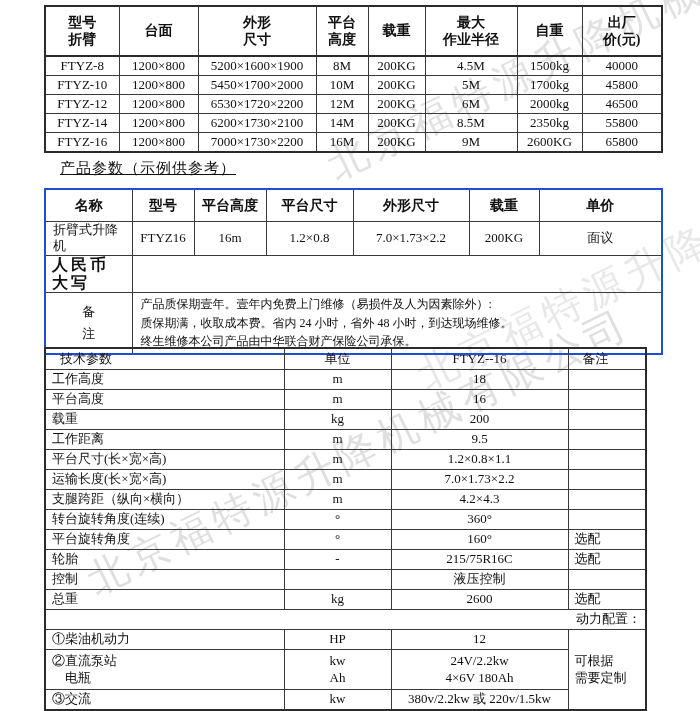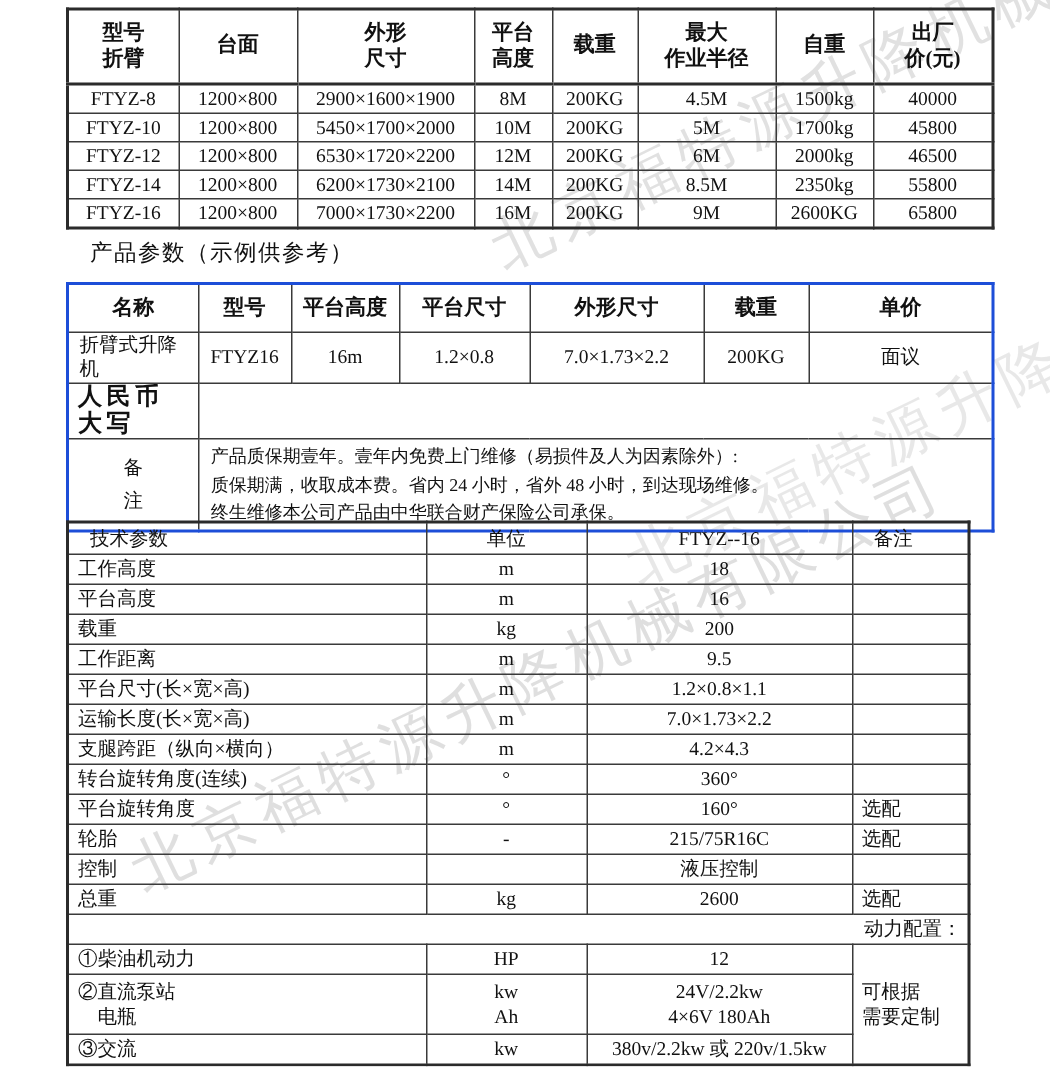--- a/index.html
+++ b/index.html
@@ -7,21 +7,21 @@
         font-family:"Liberation Serif","DejaVu Serif",serif;color:#111111;}
   table{border-collapse:collapse;table-layout:fixed;position:absolute;background:transparent;}
   td,th{border:1px solid #3a3a3a;padding:0 4px;overflow:hidden;font-weight:normal;
         text-align:center;vertical-align:middle;font-size:13px;line-height:1.25;}
   .pre{white-space:pre-line;}
   
   #t1{left:44px;top:5px;width:617px;border:2px solid #2b2b2b;}
   #t1 th{font-weight:bold;font-size:14px;height:48px;border-bottom:2px solid #2b2b2b;}
   #t1 td{height:18px;font-size:13px;}
   
-  .sec-title{position:absolute;left:60px;top:159px;font-size:15px;letter-spacing:1px;}
+  .sec-title{position:absolute;left:60px;top:159px;font-size:15px;letter-spacing:1px;text-decoration:underline;}
   
   #t2{left:44px;top:188px;width:617px;border:2px solid #1d4ed8;}
   #t2 th{font-weight:bold;font-size:14px;height:31px;}
   #t2 td.v{height:29px;}
   #t2 td.name-cell{text-align:left;padding-left:7px;}
   .rmb-label{font-weight:bold;font-size:16px;text-align:left;padding-left:6px;
              letter-spacing:3px;height:35px;line-height:1.15;}
   .note-label{height:55px;font-size:13px;line-height:1.7;}
   .note-body{text-align:left;padding:2px 8px;font-size:12px;line-height:1.55;margin-left:38px;}
   
@@ -73,21 +73,21 @@
       <th class="pre">载重</th>
       <th class="pre">最大
 作业半径</th>
       <th class="pre">自重</th>
       <th class="pre">出厂
 价(元)</th>
     </tr>
     <tr>
       <td>FTYZ-8</td>
       <td>1200×800</td>
-      <td>2900×1600×1900</td>
+      <td>5200×1600×1900</td>
       <td>8M</td>
       <td>200KG</td>
       <td>4.5M</td>
       <td>1500kg</td>
       <td>40000</td>
     </tr>
     <tr>
       <td>FTYZ-10</td>
       <td>1200×800</td>
       <td>5450×1700×2000</td>

